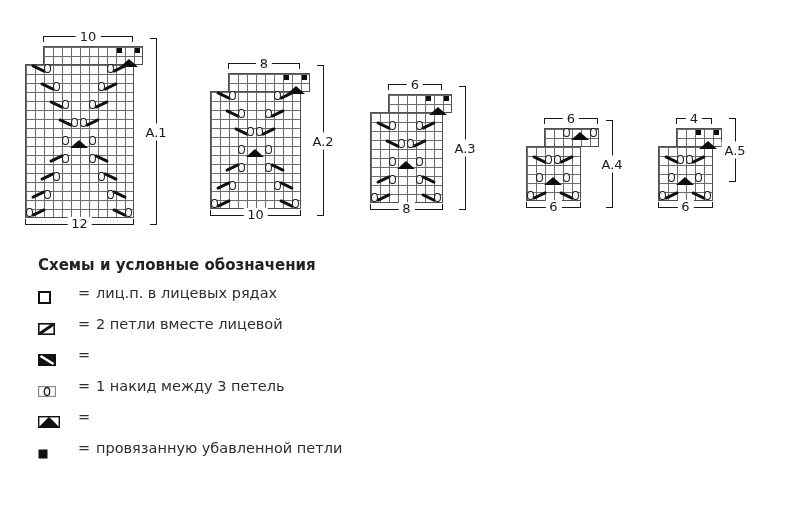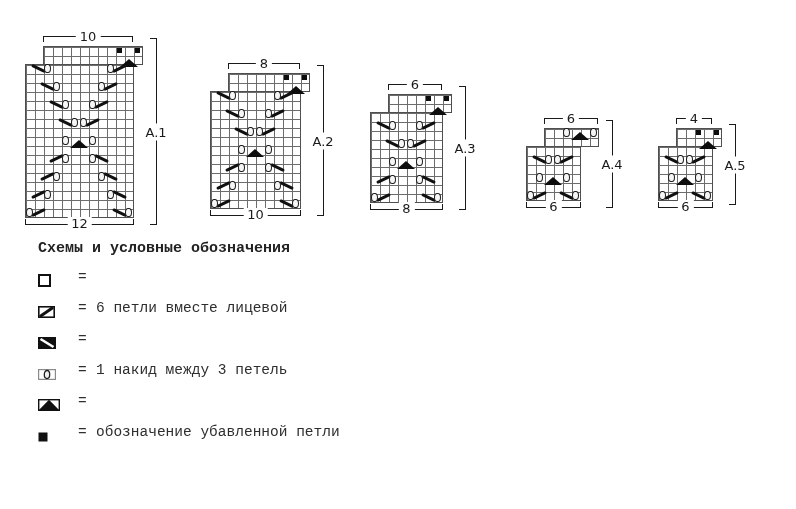--- a/index.html
+++ b/index.html
@@ -24,21 +24,21 @@
   .bracket-top, .bracket-bottom, .bracket-right { position:absolute; box-sizing:border-box; }
   .bracket-top { border-top:1.6px solid #1a1a1a; border-left:1.6px solid #1a1a1a; border-right:1.6px solid #1a1a1a; height:6px; }
   .bracket-bottom { border-bottom:1.6px solid #1a1a1a; border-left:1.6px solid #1a1a1a; border-right:1.6px solid #1a1a1a; height:6px; }
   .bracket-right { border-right:1.6px solid #1a1a1a; border-top:1.6px solid #1a1a1a; border-bottom:1.6px solid #1a1a1a; width:7px; }
   .bnum { position:absolute; left:50%; transform:translateX(-50%); background:#fff; padding:0 4px;
     font-size:13px; line-height:14px; white-space:nowrap; color:#1a1a1a; }
   .bracket-top .bnum { top:-7px; }
   .bracket-bottom .bnum { bottom:-7px; }
   .blabel { position:absolute; left:100%; top:50%; transform:translate(-50%,-50%); background:#fff;
     padding:1px 3px; font-size:13px; color:#1a1a1a; white-space:nowrap; }
-  #legend { position:absolute; left:38px; top:240px; width:730px;font-family:Liberation Mono, monospace; }
+  #legend { position:absolute; left:38px; top:256px; width:730px; }
   #legend-title { font-weight:bold; font-size:15px; line-height:18px; margin-bottom:7px; color:#222; }
   .lrow { display:flex; align-items:flex-start; font-size:14.5px; line-height:25px; }
   .lsym { flex:0 0 40px; width:40px; padding-top:6px; }
   .leq { flex:0 0 18px; width:18px; }
   .ltext { white-space:pre-line; }
 </style>
 </head>
 <body>
 
 <div id="stage">
@@ -201,21 +201,21 @@
       </div>
       <div class="chart" style="left: 658px; top: 118px;">
         <div class="grid" style="left: 18px; top: 10px; width: 46px; height: 19px;"></div>
         <div class="grid" style="left: 0px; top: 28px; width: 55px; height: 55px;"></div>
         <div class="bracket-top" style="left: 18px; top: 0px; width: 36px;">
           <div class="bnum">4</div>
         </div>
         <div class="bracket-bottom" style="left: 0px; top: 84px; width: 55px;">
           <div class="bnum">6</div>
         </div>
-        <div class="bracket-right" style="left: 71px; top: 6px; height: 81px;">
+        <div class="bracket-right" style="left: 71px; top: 0; height: 64px;">
           <div class="blabel">A.5</div>
         </div>
         <div class="sym-sq" style="left: 37.75px; top: 11.75px;"></div>
         <div class="sym-sq" style="left: 55.75px; top: 11.75px;"></div>
         <div class="sym-tri" style="left: 40.5px; top: 19.5px; border-left-width: 9px; border-right-width: 9px; border-bottom-width: 8px;"></div>
         <div class="sym-bar" style="left: 6px; top: 40px; transform: rotate(25deg);"></div>
         <div class="sym-o" style="left: 19.2px; top: 36.7px;"></div>
         <div class="sym-o" style="left: 28.2px; top: 36.7px;"></div>
         <div class="sym-bar" style="left: 33px; top: 40px; transform: rotate(-25deg);"></div>
         <div class="sym-o" style="left: 10.2px; top: 54.7px;"></div>
@@ -229,29 +229,30 @@
     </div>
 
   <div id="legend">
     <div id="legend-title">Схемы и условные обозначения</div>
 
     <div class="lrow">
       <span class="lsym"><svg width="13" height="13" viewBox="0 0 13 13">
             <rect x="1" y="1" width="11" height="11" fill="#ffffff" stroke="#111111" stroke-width="2"></rect>
           </svg></span>
       <span class="leq">=</span>
+      <span class="ltext">лиц.п. в лицевых рядах</span>
     </div>
 
     <div class="lrow">
       <span class="lsym"><svg width="17" height="12" viewBox="0 0 17 12">
             <rect x="0.8" y="0.8" width="15.4" height="10.4" fill="#ffffff" stroke="#111111" stroke-width="1.6"></rect>
             <line x1="2" y1="10.5" x2="15" y2="1.5" stroke="#111111" stroke-width="3"></line>
           </svg></span>
       <span class="leq">=</span>
-      <span class="ltext">6 петли вместе лицевой</span>
+      <span class="ltext">2 петли вместе лицевой</span>
     </div>
 
     <div class="lrow">
       <span class="lsym"><svg width="18" height="12" viewBox="0 0 18 12">
             <rect x="0.8" y="0.8" width="16.4" height="10.4" fill="#111111" stroke="#111111" stroke-width="1.6"></rect>
             <line x1="2.5" y1="2" x2="15.5" y2="10" stroke="#ffffff" stroke-width="2.6"></line>
           </svg></span>
       <span class="leq">=</span>
     </div>
 
@@ -271,16 +272,16 @@
             <polygon points="11,0.8 21.3,11.3 0.7,11.3" fill="#111111"></polygon>
           </svg></span>
       <span class="leq">=</span>
     </div>
 
     <div class="lrow">
       <span class="lsym"><svg width="10" height="10" viewBox="0 0 10 10">
             <rect x="0.5" y="0.5" width="9" height="9" fill="#111111"></rect>
           </svg></span>
       <span class="leq">=</span>
-      <span class="ltext">обозначение убавленной петли</span>
+      <span class="ltext">провязанную убавленной петли</span>
     </div>
   </div>
 </div>
 
 </body></html>

